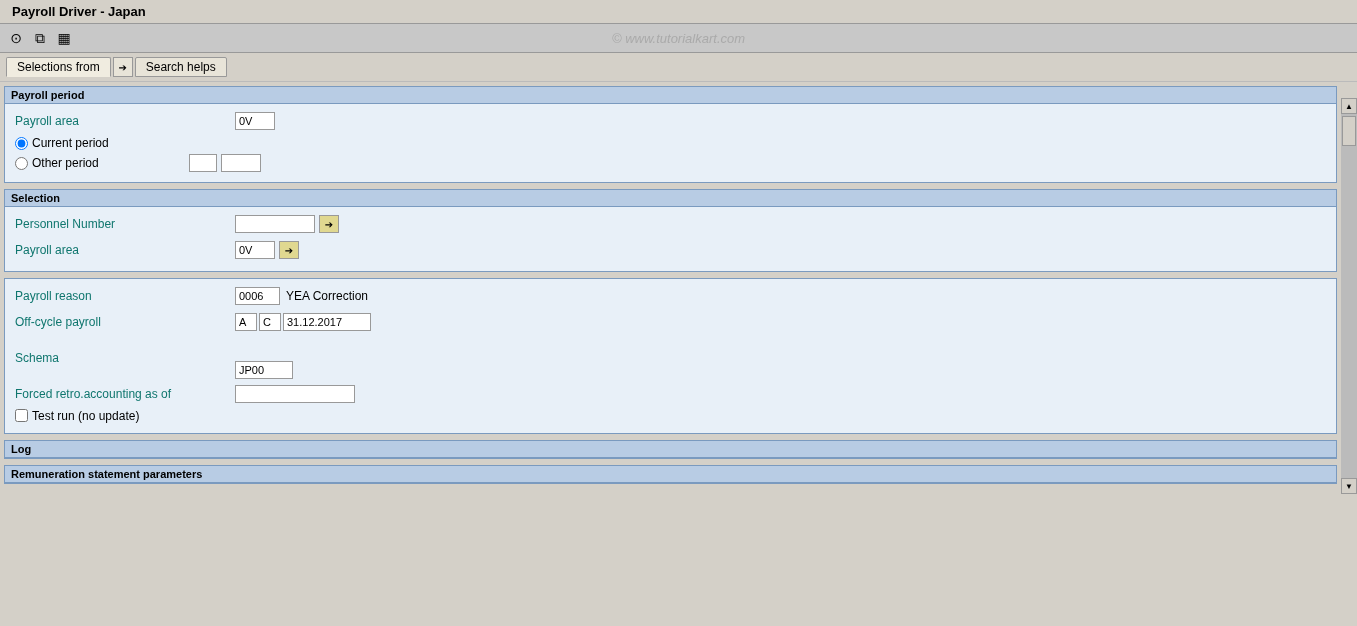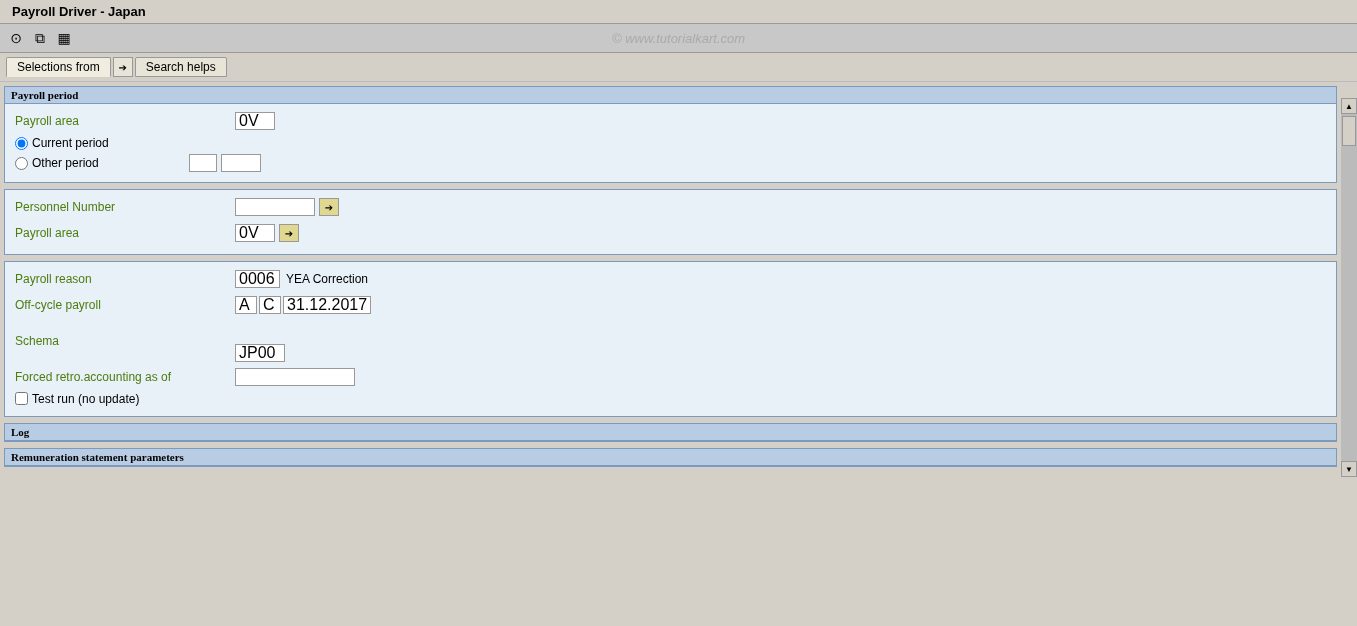--- a/index.html
+++ b/index.html
@@ -120,42 +120,41 @@
       border: 1px solid #7a9abf;
       background: #e8f0f8;
       margin-bottom: 6px;
     }
     .section-title {
       background: #b8cce4;
       padding: 2px 6px;
       font-weight: bold;
       font-size: 11px;
       border-bottom: 1px solid #7a9abf;
-      font-family: Liberation Serif, serif;
     }
     .section-body {
       padding: 6px 10px;
     }
 
     
     .form-row {
       display: flex;
       align-items: center;
       margin-bottom: 4px;
       min-height: 22px;
     }
     .form-label {
       width: 220px;
       font-size: 12px;
-      color: #4d7c0f;
+      color: #0f766e;
     }
     .form-input {
       border: 1px solid #999;
       background: #fff;
-      font-size: 16px;
+      font-size: 11px;
       padding: 1px 3px;
       height: 18px;
     }
     .form-input-sm {
       width: 40px;
     }
     .form-input-md {
       width: 80px;
     }
     .form-input-lg {
@@ -281,20 +280,21 @@
           <span style="margin-left: 90px;"></span>
           <div class="period-inputs">
             <input class="form-input" style="width: 28px;" type="text">
             <input class="form-input" style="width: 40px;" type="text">
           </div>
         </div>
       </div>
     </div>
 
     <div class="section">
+      <div class="section-title">Selection</div>
       <div class="section-body">
         <div class="form-row">
           <div class="form-label">Personnel Number</div>
           <input class="form-input form-input-md" type="text" style="">
           <button class="arrow-btn">➔</button>
         </div>
         <div class="form-row">
           <div class="form-label">Payroll area</div>
           <input class="form-input form-input-sm" type="text" value="0V" style="">
           <button class="arrow-btn">➔</button>
@@ -312,21 +312,21 @@
         <div class="form-row">
           <div class="form-label">Off-cycle payroll</div>
           <div class="off-cycle-inputs">
             <input class="form-input" style="width: 22px;" type="text" value="A">
             <input class="form-input" style="width: 22px;" type="text" value="C">
             <input class="form-input" style="width: 88px;" type="text" value="31.12.2017">
           </div>
         </div>
         <div class="form-row">
           <div class="form-label">Schema</div>
-          <input class="form-input" style="width: 50px; margin-top: 24px;" type="text" value="JP00">
+          <input class="form-input" style="width: 58px; margin-top: 24px;" type="text" value="JP00">
         </div>
         <div class="form-row">
           <div class="form-label">Forced retro.accounting as of</div>
           <input class="form-input form-input-lg" type="text" style="">
         </div>
         <div class="check-row">
           <input type="checkbox" style="">
           <label>Test run (no update)</label>
         </div>
       </div>

